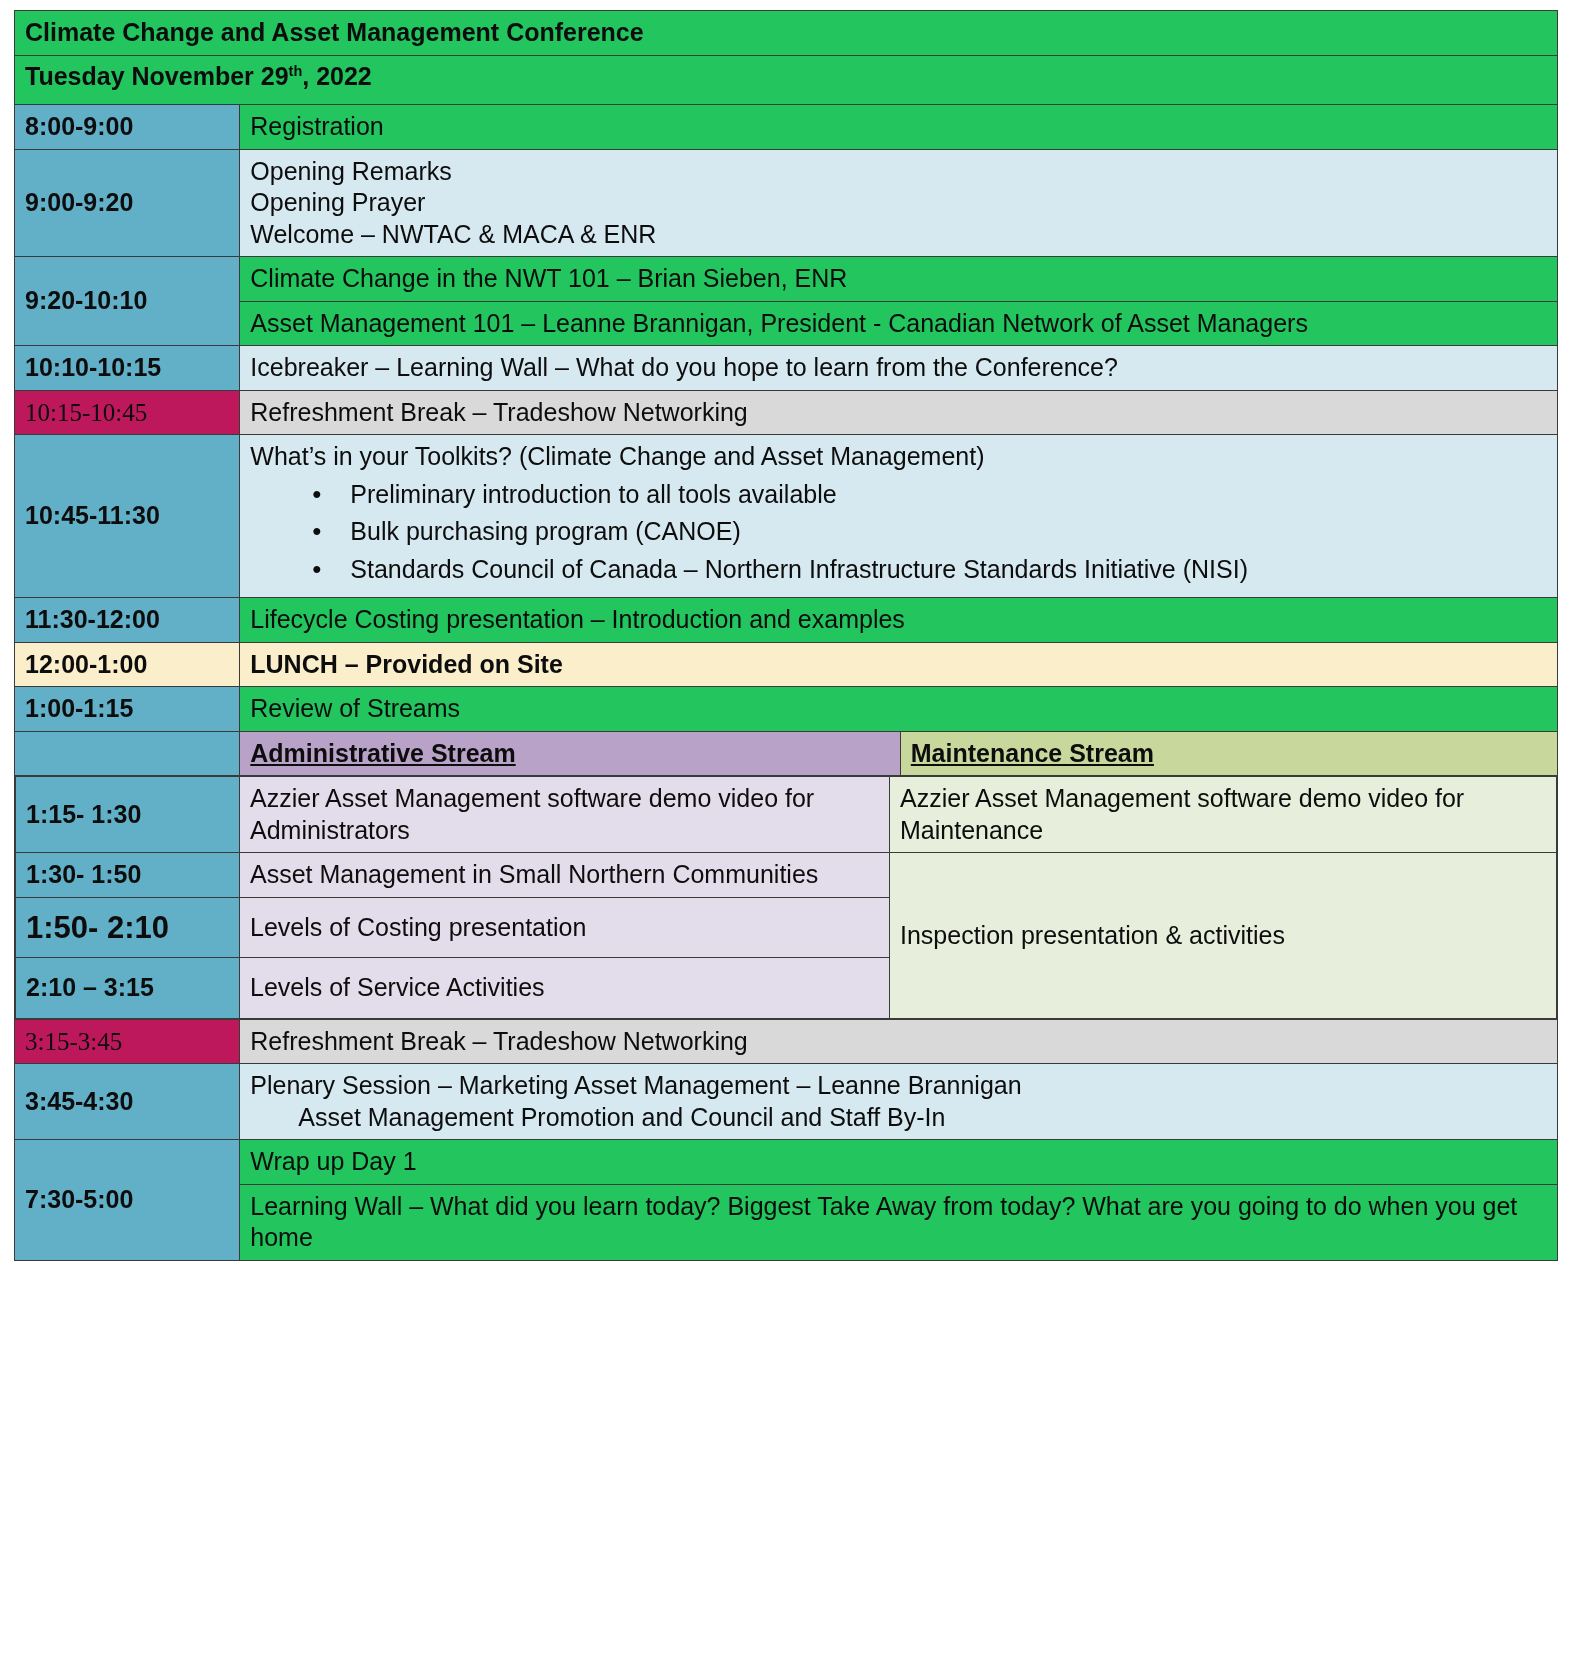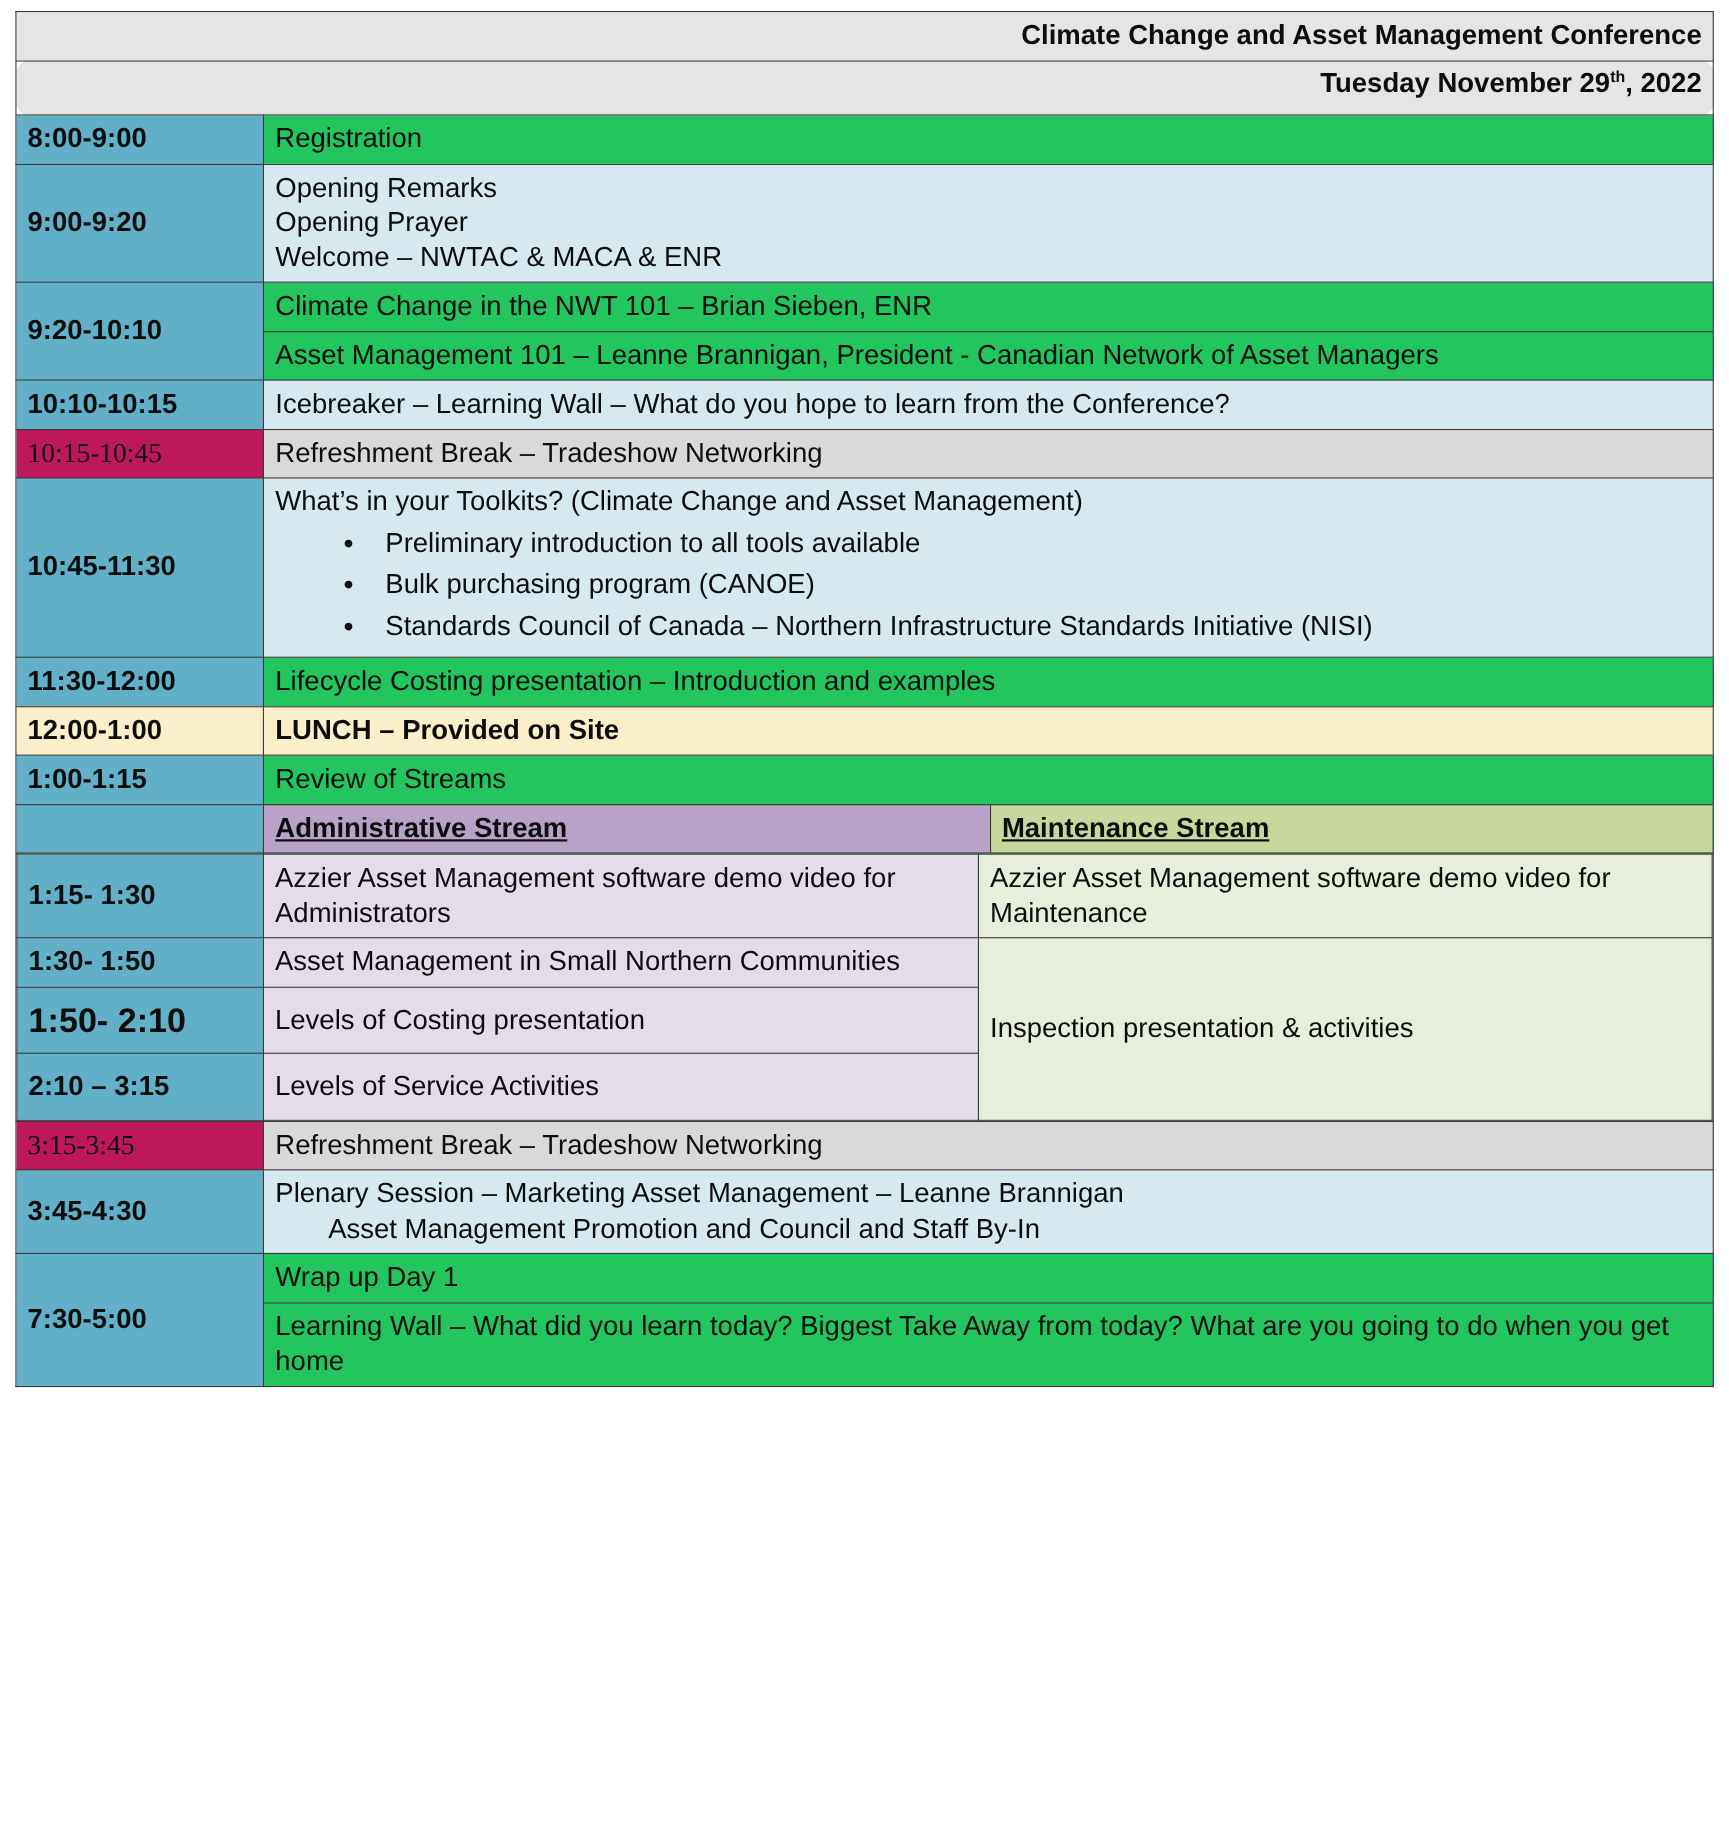--- a/index.html
+++ b/index.html
@@ -33,32 +33,31 @@
     font-size: 25px;
     line-height: 1.26;
     color: #0d0d0d;
   }
   
   col.c-time { width: 224px; }
   col.c-main { width: 1310px; }
 
   
   td.title-cell {
-    background: #e5e5e5;
+    background: #22c55e;
     color: #ffffff;
     font-weight: bold;
     font-size: 33px;
-    text-align: right;
+    text-align: left;
     padding: 9px 10px 8px 10px;
     border-bottom: 1px solid #7cc0d4;
   }
   td.title-cell.second {
     border-bottom: 1px solid #3a3a3a;
     padding: 5px 10px 12px 10px;
-    border-radius: 12px;
   }
   sup.ord { font-size: 0.58em; vertical-align: super; }
 
   
   td.time {
     background: #62afc8;
     color: #ffffff;
     font-weight: bold;
     font-size: 25px;
     margin-top: 14px;

